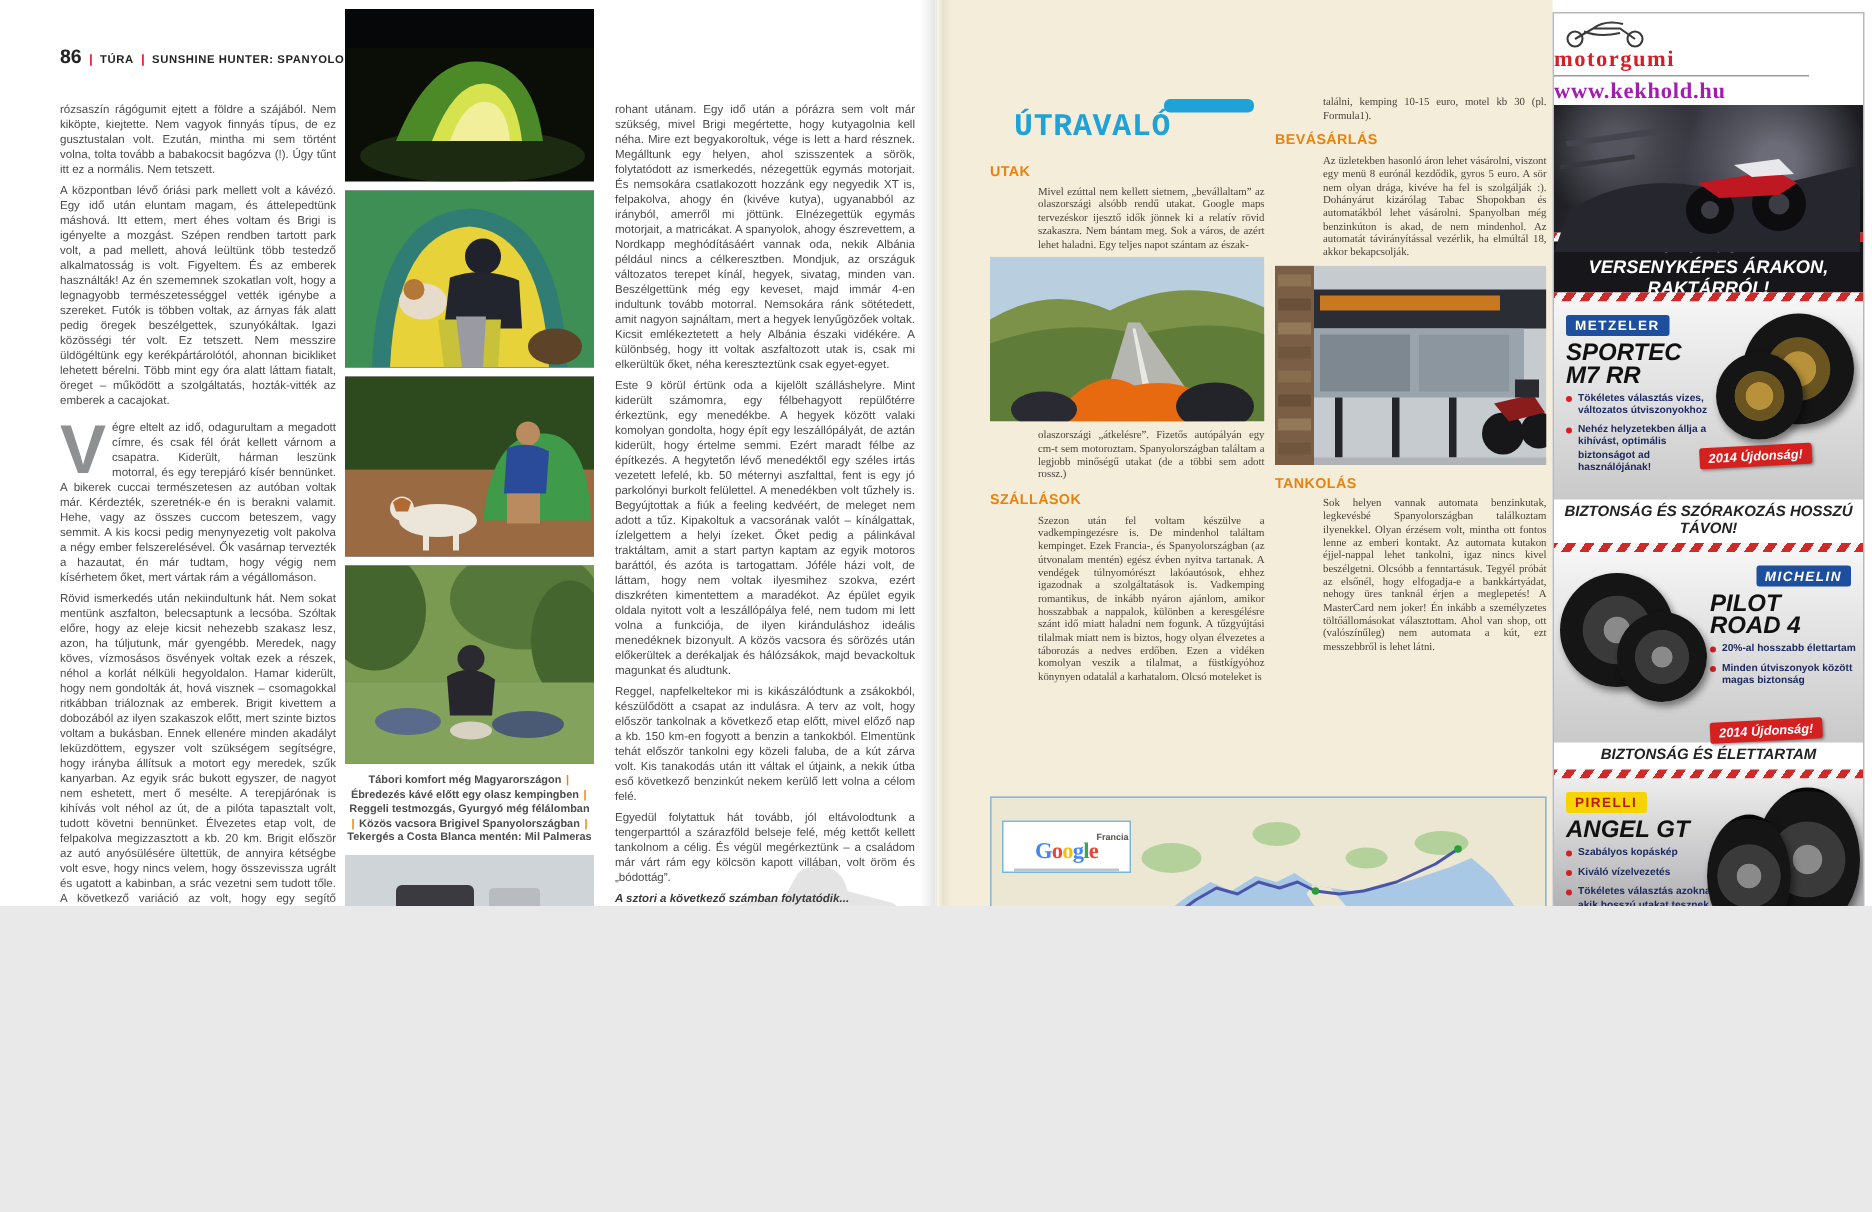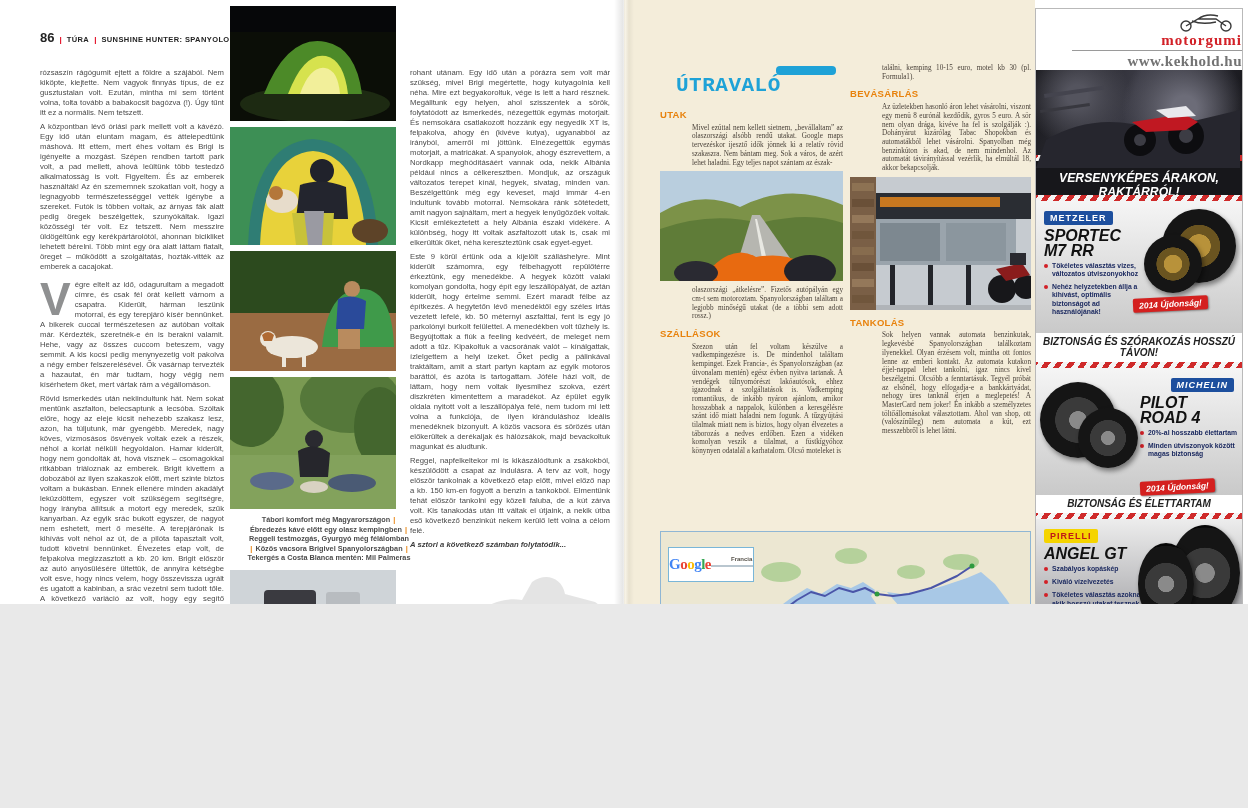--- a/index.html
+++ b/index.html
@@ -11,21 +11,21 @@
   .mag-header .pnum{font-size:13px;font-weight:bold;color:#222;}
   .mag-header .hsep{color:#e2001a;font-weight:bold;font-size:8px;}
   .mag-header .hsec,.mag-header .htitle{font-size:7.5px;font-weight:bold;letter-spacing:.4px;color:#222;}
   .col{position:absolute;text-align:justify;font-size:7.7px;line-height:10px;color:#4a4a4a;z-index:2;}
   .col p{margin:0 0 4px 0;}
   .dropcap{float:left;font-size:46px;line-height:34px;font-weight:bold;color:#8f9091;margin:2px 4px 0 0;}
   .outro{font-style:italic;font-weight:bold;color:#3c3c3c;margin-top:6px;}
   .photostrip{position:absolute;left:230px;top:6px;width:166px;z-index:1;}
   .photo{width:166px;overflow:hidden;margin-bottom:6px;background:#222;}
   .photo svg{display:block;width:100%;height:100%;}
-  .caption{width:166px;margin:3px 0 7px 16px;text-align:center;font-size:7.3px;line-height:9.5px;font-weight:bold;color:#4c4c4c;}
+  .caption{width:166px;margin:3px 0 7px 0;text-align:center;font-size:7.3px;line-height:9.5px;font-weight:bold;color:#4c4c4c;}
   .caption .csep{color:#e8820c;padding:0 1px;}
   .bull-mark{position:absolute;left:402px;top:540px;z-index:0;opacity:.55;}
   .ground-line{position:absolute;left:210px;top:735px;z-index:0;opacity:.5;}
   
   .fold{position:absolute;left:614px;top:0;width:20px;height:808px;z-index:5;
         background:linear-gradient(90deg,rgba(0,0,0,0) 0%,rgba(0,0,0,.10) 45%,rgba(255,255,255,.4) 55%,rgba(0,0,0,.05) 75%,rgba(0,0,0,0) 100%);}
   
   .page-mid{position:absolute;left:624px;top:0;width:411px;height:808px;background:#f4edda;
             font-family:"Liberation Serif",serif;color:#4a423a;}
   .tb-title{position:absolute;left:36px;top:58px;font-family:Liberation Mono, monospace;
@@ -35,32 +35,32 @@
   .tb-colA{left:36px;top:102px;width:183px;}
   .tb-colB{left:226px;top:64px;width:181px;}
   .tb-h{font-family:Liberation Sans, sans-serif;font-size:9.5px;font-weight:bold;letter-spacing:.3px;
         color:#e8820c;margin:9px 0 4px 0;}
   .tb-col p{margin:0 0 4px 0;padding-left:32px;}
   .tb-photo{width:100%;overflow:hidden;margin:3px 0 5px 0;}
   .tb-photo svg{display:block;width:100%;height:100%;}
   .map-wrap{position:absolute;left:36px;top:531px;width:369px;height:231px;border:1px solid #8fb6d4;background:#a8c8e6;}
   .map-wrap svg{display:block;}
   .gbox{position:absolute;left:7px;top:15px;width:84px;height:33px;background:#fff;border:1px solid #79b6d8;
-        display:flex;flex-direction:row;align-items:center;justify-content:flex-end;}
+        display:flex;flex-direction:column;align-items:center;justify-content:flex-end;}
   .gword{font-family:"Liberation Serif",serif;font-size:15px;font-weight:bold;letter-spacing:-.5px;line-height:15px;}
   .gattr{width:70px;height:2px;background:#b9c6cf;margin-top:3px;}
   .maplabel{position:absolute;font-family:"Liberation Sans",sans-serif;font-size:6px;font-weight:bold;
             color:#56524a;text-align:center;line-height:7px;}
   
   .ad{position:absolute;left:1035px;top:8px;width:206px;height:792px;background:#fff;border:1px solid #b9b9b9;
       display:flex;flex-direction:column;font-family:"Liberation Sans",sans-serif;overflow:hidden;}
-  .ad-head{height:64px;display:flex;flex-direction:column;align-items:flex-end;justify-content:flex-start;padding-top:2px;}
+  .ad-head{height:64px;display:flex;flex-direction:column;align-items:flex-start;justify-content:flex-start;padding-top:2px;}
   .ad-brand{font-family:"Liberation Serif",serif;font-size:15px;font-weight:bold;letter-spacing:1px;color:#d22027;line-height:15px;}
   .ad-rule{width:170px;height:1px;background:#9a9a9a;margin:2px 0;}
-  .ad-url{font-family:"Liberation Serif",serif;font-size:15px;font-weight:bold;color:#737373;letter-spacing:.5px;}
+  .ad-url{font-family:"Liberation Serif",serif;font-size:15px;font-weight:bold;color:#a21caf;letter-spacing:.5px;}
   .banner-photo{height:98px;position:relative;background:
      radial-gradient(circle at 72% 45%, #6c6c78 0 8%, rgba(0,0,0,0) 40%),
      radial-gradient(circle at 20% 30%, #54545e 0 6%, rgba(0,0,0,0) 30%),
      linear-gradient(110deg,#17171b 0%,#3a3a44 45%,#121216 100%);}
   .stripe{height:7px;background:repeating-linear-gradient(-55deg,#cf2a2a 0 5px,#f4f4f4 5px 10px);}
   .banner-slogan{height:34px;background:#17171b;color:#fff;display:flex;align-items:center;justify-content:center;
      text-align:center;font-style:italic;font-weight:bold;font-size:12.2px;line-height:14px;padding:0 20px;}
   .prod{position:relative;background:linear-gradient(#f5f5f5,#c9c9c9);padding:6px 8px 0 8px;}
   .prod.dark{background:linear-gradient(#ededed,#9d9da1);}
   .brandbox{display:inline-block;font-weight:bold;color:#fff;border-radius:2px;padding:2px 6px;font-size:9px;letter-spacing:1px;}
@@ -208,20 +208,21 @@
       <path fill="#cfcfcf" d="M160,92 q18,-4 24,8 q-10,8 -24,4 Z"></path>
     </svg>
     <svg class="ground-line" width="400" height="60" viewBox="0 0 400 60">
       <path d="M0,50 Q200,10 400,34" stroke="#d4d4d4" stroke-width="6" fill="none"></path>
     </svg>
 
     <div class="col" style="left:410px;top:68px;width:200px;">
       <p>rohant utánam. Egy idő után a pórázra sem volt már szükség, mivel Brigi megértette, hogy kutyagolnia kell néha. Mire ezt begyakoroltuk, vége is lett a hard résznek. Megálltunk egy helyen, ahol szisszentek a sörök, folytatódott az ismerkedés, nézegettük egymás motorjait. És nemsokára csatlakozott hozzánk egy negyedik XT is, felpakolva, ahogy én (kivéve kutya), ugyanabból az irányból, amerről mi jöttünk. Elnézegettük egymás motorjait, a matricákat. A spanyolok, ahogy észrevettem, a Nordkapp meghódításáért vannak oda, nekik Albánia például nincs a célkeresztben. Mondjuk, az országuk változatos terepet kínál, hegyek, sivatag, minden van. Beszélgettünk még egy keveset, majd immár 4-en indultunk tovább motorral. Nemsokára ránk sötétedett, amit nagyon sajnáltam, mert a hegyek lenyűgözőek voltak. Kicsit emlékeztetett a hely Albánia északi vidékére. A különbség, hogy itt voltak aszfaltozott utak is, csak mi elkerültük őket, néha kereszteztünk csak egyet-egyet.</p>
       <p>Este 9 körül értünk oda a kijelölt szálláshelyre. Mint kiderült számomra, egy félbehagyott repülőtérre érkeztünk, egy menedékbe. A hegyek között valaki komolyan gondolta, hogy épít egy leszállópályát, de aztán kiderült, hogy értelme semmi. Ezért maradt félbe az építkezés. A hegytetőn lévő menedéktől egy széles irtás vezetett lefelé, kb. 50 méternyi aszfalttal, fent is egy jó parkolónyi burkolt felülettel. A menedékben volt tűzhely is. Begyújtottak a fiúk a feeling kedvéért, de meleget nem adott a tűz. Kipakoltuk a vacsorának valót – kínálgattak, ízlelgettem a helyi ízeket. Őket pedig a pálinkával traktáltam, amit a start partyn kaptam az egyik motoros baráttól, és azóta is tartogattam. Jóféle házi volt, de láttam, hogy nem voltak ilyesmihez szokva, ezért diszkréten kimentettem a maradékot. Az épület egyik oldala nyitott volt a leszállópálya felé, nem tudom mi lett volna a funkciója, de ilyen kiránduláshoz ideális menedéknek bizonyult. A közös vacsora és sörözés után előkerültek a derékaljak és hálózsákok, majd bevackoltuk magunkat és aludtunk.</p>
       <p>Reggel, napfelkeltekor mi is kikászálódtunk a zsákokból, készülődött a csapat az indulásra. A terv az volt, hogy először tankolnak a következő etap előtt, mivel előző nap a kb. 150 km-en fogyott a benzin a tankokból. Elmentünk tehát először tankolni egy közeli faluba, de a kút zárva volt. Kis tanakodás után itt váltak el útjaink, a nekik útba eső következő benzinkút nekem kerülő lett volna a célom felé.</p>
+      <p>Egyedül folytattuk hát tovább, jól eltávolodtunk a tengerparttól a szárazföld belseje felé, még kettőt kellett tankolnom a célig. És végül megérkeztünk – a családom már várt rám egy kölcsön kapott villában, volt öröm és „bódottág”.</p>
       <p class="outro">A sztori a következő számban folytatódik...</p>
     </div>
   </section>
 
   <div class="fold"></div>
 
   <section class="page-mid">
     <h1 class="tb-title">ÚTRAVALÓ</h1>
     <div class="tb-bar"></div>
 

